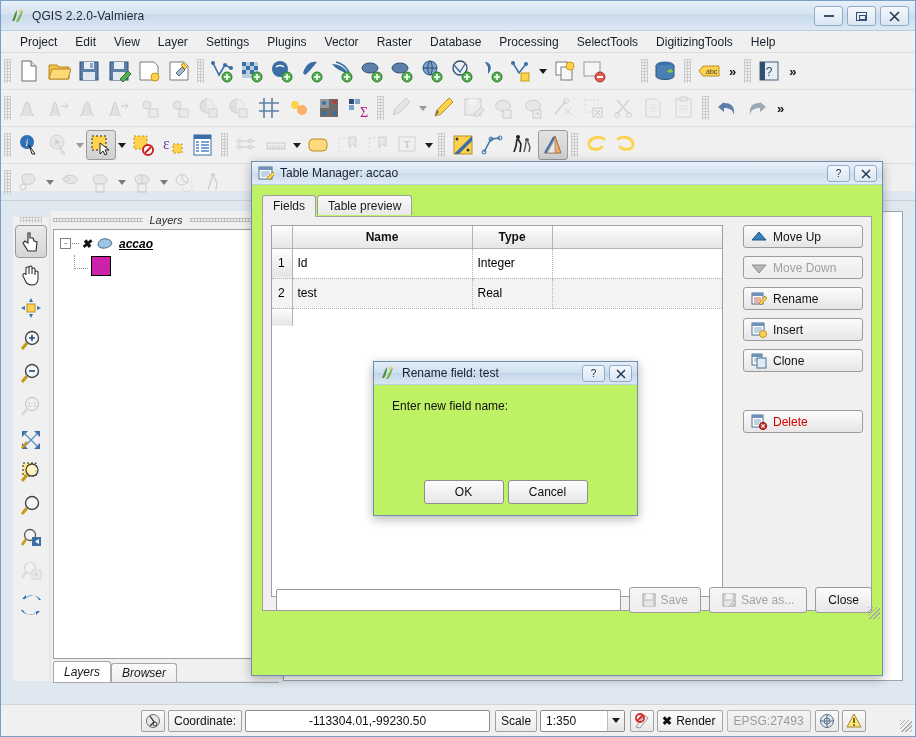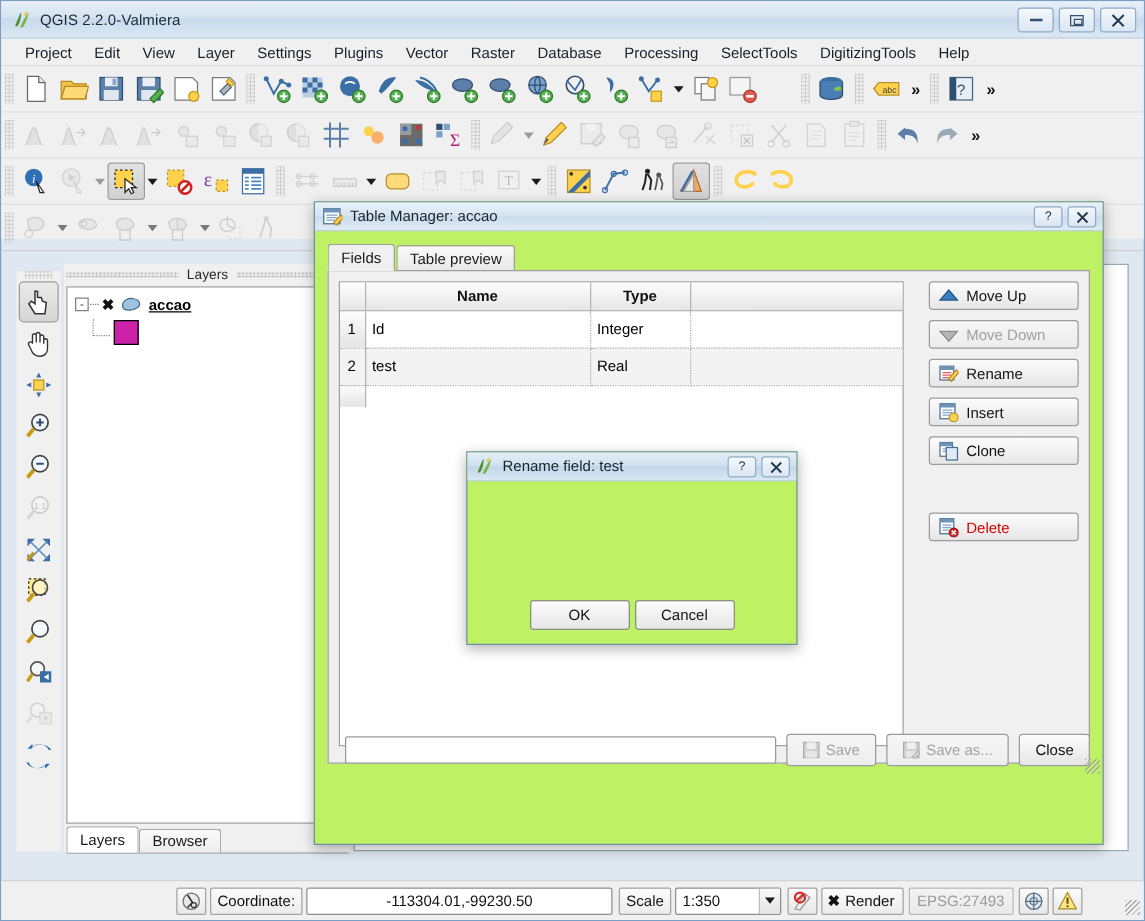--- a/index.html
+++ b/index.html
@@ -115,20 +115,21 @@
   }
   .lb-btn.checked {
     background: linear-gradient(to bottom,#eaeaea,#d6d6d6);
     border: 1px solid #9a9a9a; border-radius: 4px;
   }
 
   
   .layers-panel {
     position: absolute; left: 50px; top: 210px; width: 230px; height: 470px;
     background: #f0f0f0;
+    font-style: italic;
   }
   .panel-title {
     height: 17px; display: flex; align-items: center; justify-content: center;
     font-size: 11px; color: #2a2a2a; position: relative;
   }
   .panel-title .dots {
     position: absolute; left: 2px; right: 2px; top: 7px; height: 4px;
     background-image: repeating-linear-gradient(to right, #bdbdbd 0 1px, transparent 1px 3px),
                       repeating-linear-gradient(to bottom, #bdbdbd 0 1px, transparent 1px 3px);
     background-size: 3px 3px;
@@ -200,21 +201,21 @@
   .dlg-title .dt-text { font-size: 12px; color:#18222c; }
   .dlg-btns { position:absolute; right:5px; top:3px; display:flex; gap:4px;}
   .dlg-btn {
     width: 23px; height: 17px; border: 1px solid #8fadc9; border-radius: 3px;
     background: linear-gradient(to bottom,#f4f8fc,#dae6f2);
     display:flex;align-items:center;justify-content:center;
     font-size: 10px; color: #203040;
   }
   .dlg-body { position: relative; padding: 10px; }
 
-  .tabstrip { display: flex; align-items: center; height: 22px; position: relative; z-index: 2;}
+  .tabstrip { display: flex; align-items: flex-start; height: 22px; position: relative; z-index: 2;}
   .tab {
     height: 20px; padding: 0 10px; font-size: 12px; color: #1a1a1a;
     border: 1px solid #a0a0a0; border-bottom: none; border-radius: 3px 3px 0 0;
     display: flex; align-items: center;
     background: linear-gradient(to bottom,#fafafa,#e8e8e8);
     margin-right: 1px;
   }
   .tab.active { background: #f0f0f0; height: 22px; border-bottom: 1px solid #f0f0f0; }
   .tabpanel {
     border: 1px solid #a0a0a0; background: #f0f0f0;
@@ -1241,20 +1242,21 @@
       <div class="dlg-btns">
         <div class="dlg-btn">?</div>
         <div class="dlg-btn">
           <svg width="10" height="10" viewBox="0 0 10 10">
               <path d="M1 1 L9 9 M9 1 L1 9" stroke="#23394f" stroke-width="1.5" fill="none"></path>
             </svg>
         </div>
       </div>
     </div>
     <div class="rn-body">
+      <div class="rn-label">Enter new field name:</div>
       <div class="rn-buttons">
         <div class="rn-btn">OK</div>
         <div class="rn-btn">Cancel</div>
       </div>
     </div>
   </div>
 
   <div class="statusbar">
     <div class="sb-iconbtn">
       <svg width="16" height="16" viewBox="0 0 16 16">

